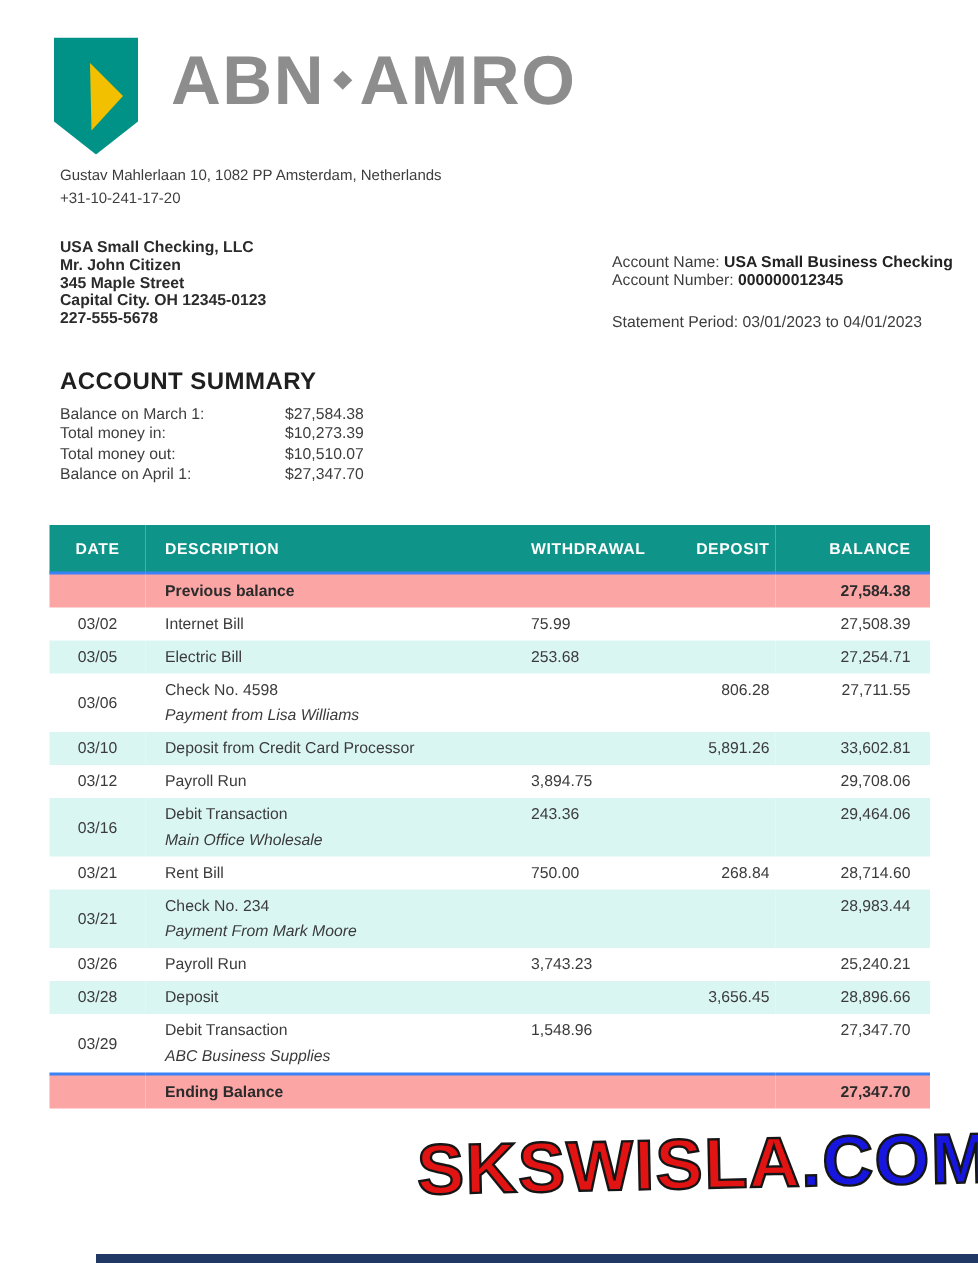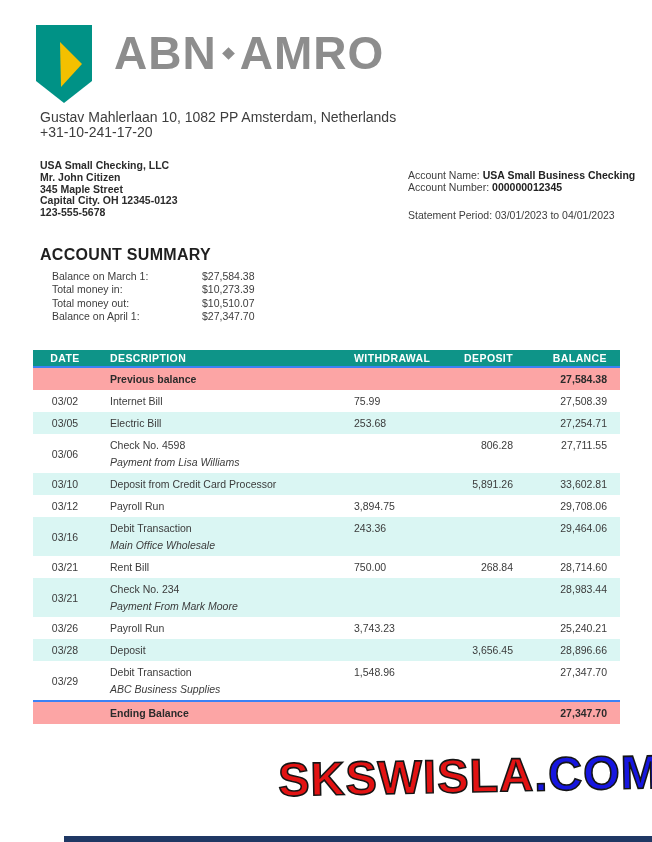--- a/index.html
+++ b/index.html
@@ -8,43 +8,43 @@
   .page { position:relative; width:652px; height:842px; background:#ffffff; overflow:hidden; }
 
   
   .logo { position:absolute; left:36px; top:25px; width:56px; height:78px; }
   .wordmark { position:absolute; left:114px; top:26px; font-size:46px; font-weight:bold;
               color:#8d8d8d; letter-spacing:1px; white-space:nowrap; }
   .diamond { display:inline-block; width:9px; height:9px; background:#8d8d8d;
              transform:rotate(45deg); margin:0 7px 7px 7px; vertical-align:middle; }
 
   
-  .bank-address { position:absolute; left:40px; top:110px; font-size:14px; line-height:15px; color:#3d3d3d; }
+  .bank-address { position:absolute; left:40px; top:110px; font-size:10px; line-height:15px; color:#3d3d3d; }
 
   
   .customer { position:absolute; left:40px; top:160px; font-size:10.5px; line-height:11.8px;
               font-weight:bold; color:#2b2b2b; }
 
   
   .account-info { position:absolute; left:408px; top:169px; font-size:10.5px; line-height:12.3px; color:#3d3d3d; }
   .account-info .val { font-weight:bold; color:#222; }
   .account-info .period { margin-top:15px; }
 
   
   .summary-title { position:absolute; left:40px; top:246px; font-size:16px; font-weight:bold;
                    color:#1f1f1f; letter-spacing:0.3px; }
-  .summary-rows { position:absolute; left:52px; top:270px; font-size:10.5px; line-height:13.4px;
+  .summary-rows { position:absolute; left:40px; top:270px; font-size:10.5px; line-height:13.4px;
                   color:#3d3d3d; width:280px; }
   .summary-row { display:flex; }
   .summary-row .lbl { width:150px; }
 
   
   .txn-table { position:absolute; left:33px; top:350px; width:587px; border-collapse:collapse;
                table-layout:fixed; font-size:10.5px; color:#3b3b3b; }
-  .txn-table thead th { background:#0E9488; color:#ffffff; height:17px; font-weight:bold;
+  .txn-table thead th { background:#0E9488; color:#ffffff; height:32px; font-weight:bold;
                         letter-spacing:0.4px; font-size:10.5px; }
   th.h-date { text-align:center; }
   th.h-desc { text-align:left; padding-left:13px; }
   th.h-wd   { text-align:left; padding-left:10px; }
   th.h-dep  { text-align:right; padding-right:4px; }
   th.h-bal  { text-align:right; padding-right:13px; }
 
   .txn-table td { vertical-align:top; padding-top:4px; padding-bottom:4px; line-height:14px; }
   td.c-date { text-align:center; vertical-align:middle; padding-top:0; padding-bottom:0; }
   td.c-desc { padding-left:13px; }
@@ -85,21 +85,21 @@
   <div class="bank-address">
     <div>Gustav Mahlerlaan 10, 1082 PP Amsterdam, Netherlands</div>
     <div>+31-10-241-17-20</div>
   </div>
 
   <div class="customer">
     <div>USA Small Checking, LLC</div>
     <div>Mr. John Citizen</div>
     <div>345 Maple Street</div>
     <div>Capital City. OH 12345-0123</div>
-    <div>123-555-5678</div>
+    <div>227-555-5678</div>
   </div>
 
   <div class="account-info">
     <div><span>Account Name:</span>
       <span class="val">USA Small Business Checking</span></div>
     <div><span>Account Number:</span>
       <span class="val">000000012345</span></div>
     <div class="period"><span>Statement Period:</span>
       <span>03/01/2023 to 04/01/2023</span></div>
   </div>

